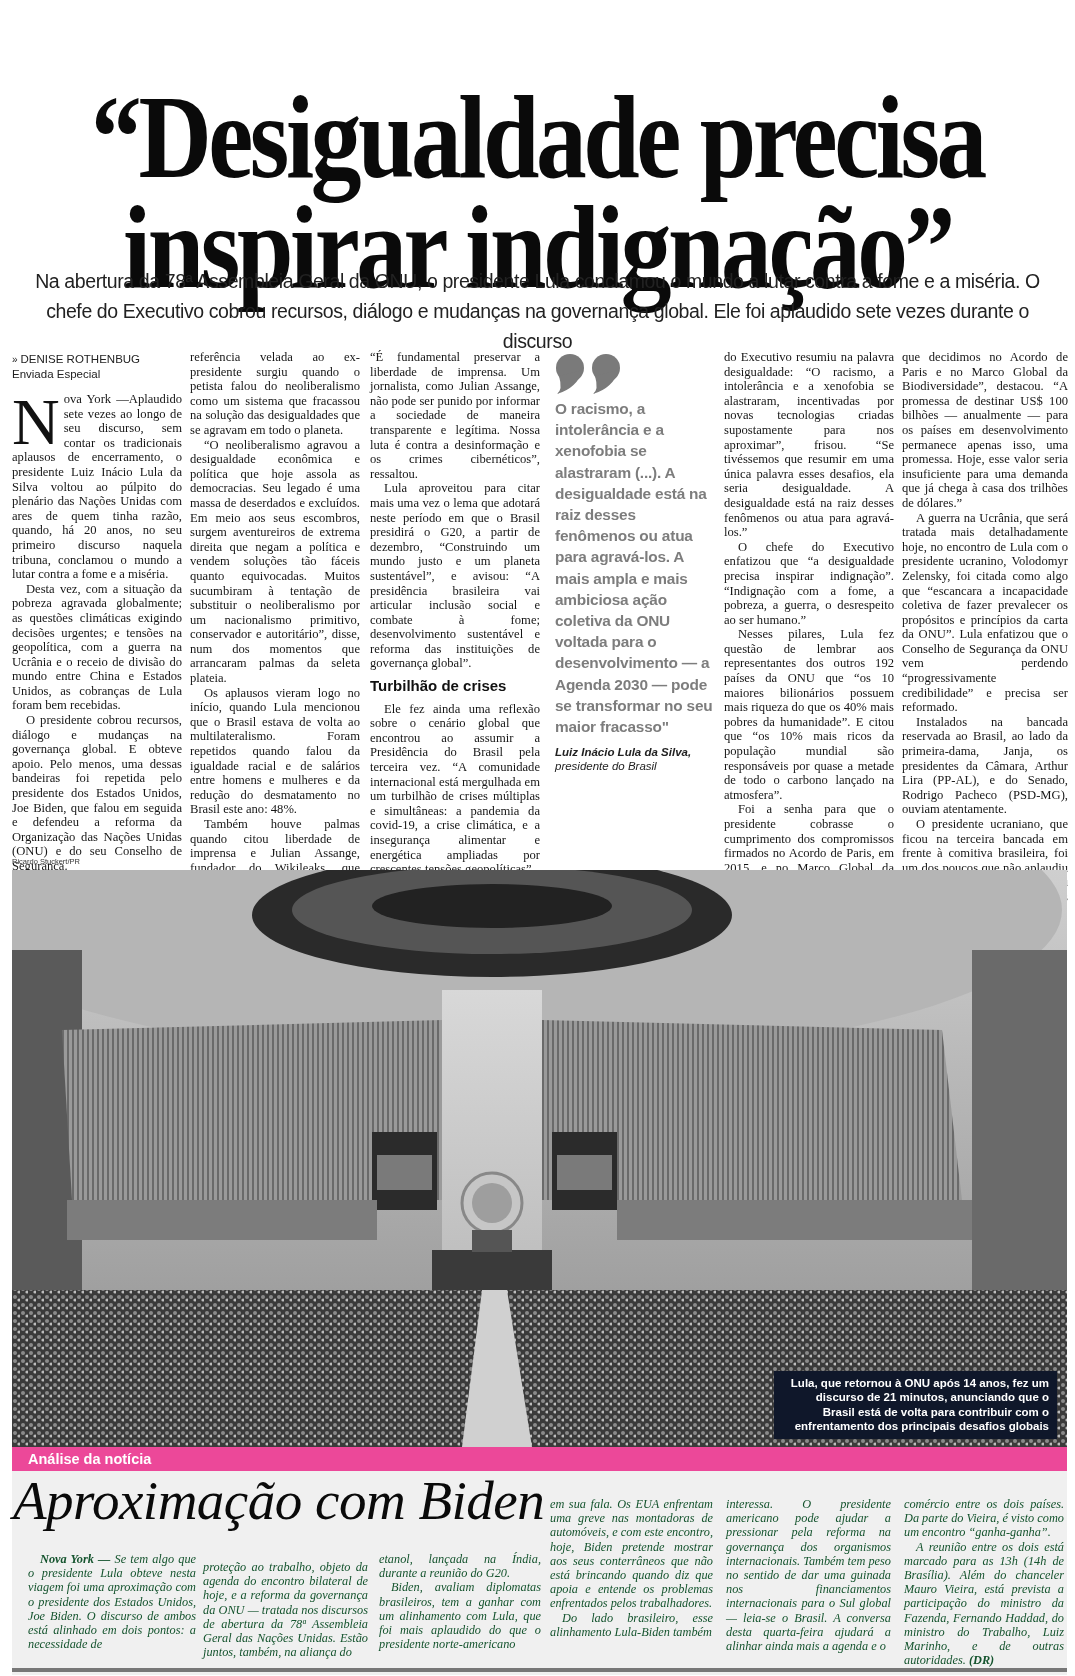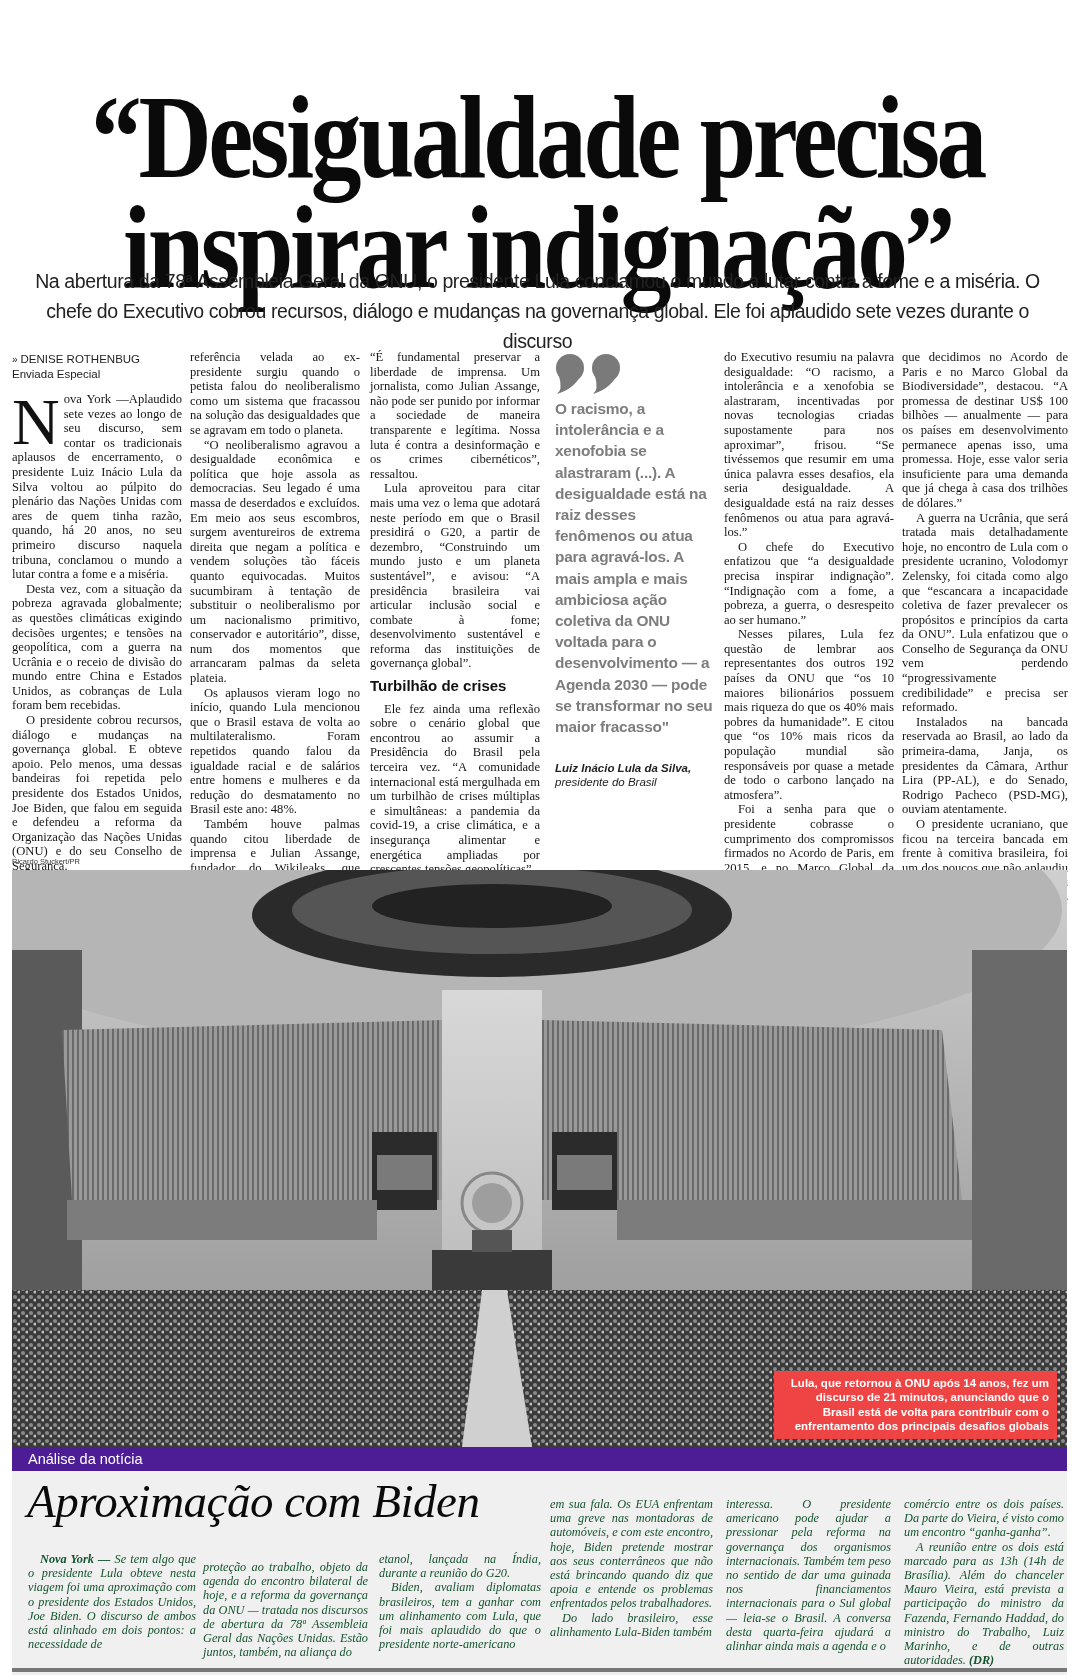--- a/index.html
+++ b/index.html
@@ -30,38 +30,38 @@
 
   .dropcap { float: left; font-size: 66px; line-height: 52px; margin: 4px 4px 0 0; font-weight: normal; color: #111; }
   .lead { font-weight: normal; }
 
   .subhead { font-family: "Liberation Sans", sans-serif; font-weight: bold; font-size: 15px;
     margin: 8px 0 8px 0; text-indent: 0; color: #111; }
 
   .pullquote { position: absolute; left: 555px; top: 352px; width: 160px; font-family: "Liberation Sans", sans-serif; }
   .pq-marks { display: block; height: 42px; width: 74px; }
   .pq-text { font-size: 15.4px; line-height: 21.2px; font-weight: bold; color: #7d7d7d; margin-top: 4px; letter-spacing: -0.2px; }
-  .pq-author { margin-top: 24px; font-size: 11.5px; line-height: 14px; font-style: italic; color: #222; }
+  .pq-author { margin-top: 8px; font-size: 11.5px; line-height: 14px; font-style: italic; color: #222; }
   .pq-author b { font-weight: bold; }
 
   .credit { position: absolute; left: 12px; top: 857px; font-family: "Liberation Sans", sans-serif;
     font-size: 7.5px; color: #333; }
 
   .photo { position: absolute; left: 12px; top: 870px; width: 1055px; height: 577px; overflow: hidden; background: #8a8a8a; }
   .photo svg { display: block; }
 
-  .caption { position: absolute; right: 10px; bottom: 8px; width: 265px; background: #ef4444; color: #fff;
+  .caption { position: absolute; right: 10px; bottom: 8px; width: 265px; background: #0f172a; color: #fff;
     font-family: "Liberation Sans", sans-serif; font-weight: bold; font-size: 11.5px; line-height: 14.6px;
     padding: 5px 8px 5px 10px; text-align: right; }
 
   .analysis-box { position: absolute; left: 12px; top: 1447px; width: 1055px; height: 228px; background: #f0f0f0; }
-  .analysis-label { position: absolute; left: 0; top: 0; width: 1055px; height: 24px; background: #4c1d95;
-    color: #fff; font-family: "Liberation Sans", sans-serif; font-weight: normal; font-size: 14.5px; line-height: 24px; padding-left: 16px; box-sizing: border-box; }
-  .analysis-title { position: absolute; left: 15px; top: 28px; font-family: "Liberation Serif", serif; font-style: italic;
-    font-size: 47px; line-height: 52px; color: #0a0a0a; letter-spacing: -0.5px; }
+  .analysis-label { position: absolute; left: 0; top: 0; width: 1055px; height: 24px; background: #ec4899;
+    color: #fff; font-family: "Liberation Sans", sans-serif; font-weight: bold; font-size: 14.5px; line-height: 24px; padding-left: 16px; box-sizing: border-box; }
+  .analysis-title { position: absolute; left: 1px; top: 28px; font-family: "Liberation Serif", serif; font-style: italic;
+    font-size: 55px; line-height: 52px; color: #0a0a0a; letter-spacing: -0.5px; }
   .analysis-bottom-rule { position: absolute; left: 0; bottom: 3px; width: 1055px; height: 4px; background: #777; }
 
   .acol { position: absolute; font-family: Liberation Serif, serif; font-style: italic; font-size: 12.3px;
     line-height: 14.2px; text-align: justify; color: #14532d; }
   .acol p { margin: 0; text-indent: 12px; }
   .acol p.noindent { text-indent: 0; }
   .a1 { left: 28px; top: 1552px; width: 168px; }
   .a2 { left: 203px; top: 1560px; width: 165px; }
   .a3 { left: 379px; top: 1552px; width: 162px; }
   .a4 { left: 550px; top: 1497px; width: 163px; }

